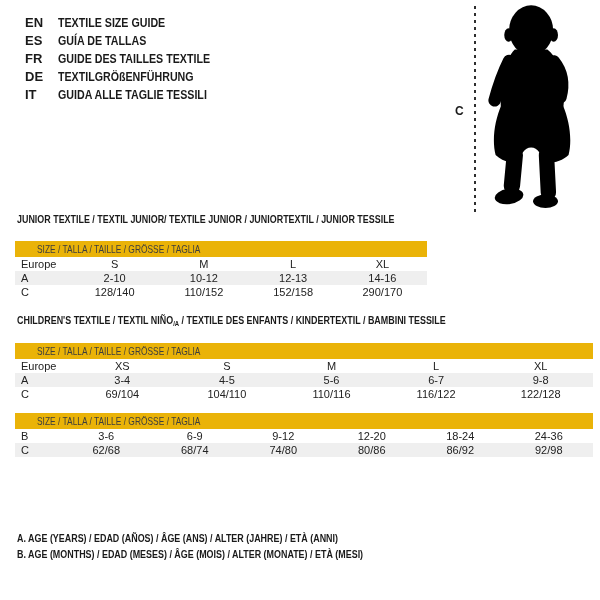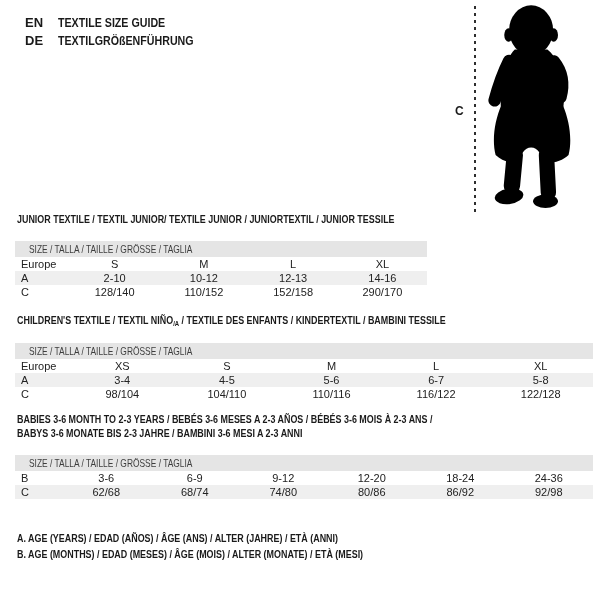--- a/index.html
+++ b/index.html
@@ -23,22 +23,22 @@
     background:repeating-linear-gradient(to bottom,#2e2e2e 0 3px, transparent 3px 7px);
   }
   .height-label { position:absolute; left:455px; top:104px; font-size:12px; font-weight:700; }
   .baby-svg { position:absolute; left:486px; top:3px; width:96px; height:212px; }
 
   
   .section { position:absolute; left:15px; }
   .section-title { font-size:10.5px; font-weight:700; line-height:13px; padding-left:2px; margin-bottom:15px; }
   .section-title.two-line { line-height:13.5px; margin-bottom:15px; }
   .size-bar {
-    background:#e5e5e5; color:#3d3d3d; font-size:10.5px; font-weight:400;
-    height:16px; line-height:16px; padding-left:14px; box-sizing:border-box;
+    background:#eab308; color:#3d3d3d; font-size:10.5px; font-weight:400;
+    height:16px; line-height:16px; padding-left:22px; box-sizing:border-box;
   }
   table { border-collapse:collapse; table-layout:fixed; width:100%; font-size:11px; }
   td { height:14px; padding:0; text-align:center; font-weight:400; color:#222222; line-height:14px; }
   td.rowlabel { text-align:left; padding-left:6px; }
   tr.alt { background:#efefef; }
 
   
   .footnotes { position:absolute; left:17px; top:531px; }
   .footnote { font-size:10.5px; font-weight:700; line-height:15.5px; }
   .title-sub { font-size:7px; position:relative; bottom:-2px; }
@@ -47,22 +47,34 @@
 <body>
 
 <div class="canvas">
 
   <div class="lang-block">
     <div class="lang-row">
       <span class="lang-code">EN</span>
       <span class="squeeze sx82">TEXTILE SIZE GUIDE</span>
     </div>
     <div class="lang-row">
+      <span class="lang-code">ES</span>
+      <span class="squeeze sx82">GUÍA DE TALLAS</span>
+    </div>
+    <div class="lang-row">
+      <span class="lang-code">FR</span>
+      <span class="squeeze sx82">GUIDE DES TAILLES TEXTILE</span>
+    </div>
+    <div class="lang-row">
       <span class="lang-code">DE</span>
       <span class="squeeze sx82">TEXTILGRÖßENFÜHRUNG</span>
+    </div>
+    <div class="lang-row">
+      <span class="lang-code">IT</span>
+      <span class="squeeze sx82">GUIDA ALLE TAGLIE TESSILI</span>
     </div>
   </div>
 
   <div class="height-line"></div>
   <div class="height-label">C</div>
   <svg class="baby-svg" viewBox="0 0 100 220" xmlns="http://www.w3.org/2000/svg">
     <g fill="#000000" stroke="none">
       <ellipse cx="47" cy="28" rx="23" ry="26"></ellipse>
       <ellipse cx="23.5" cy="33" rx="4.5" ry="7"></ellipse>
       <ellipse cx="70.5" cy="33" rx="4.5" ry="7"></ellipse>
@@ -142,39 +154,35 @@
         <td>M</td>
         <td>L</td>
         <td>XL</td>
       </tr>
       <tr class="alt">
         <td class="rowlabel">A</td>
         <td>3-4</td>
         <td>4-5</td>
         <td>5-6</td>
         <td>6-7</td>
-        <td>5-8</td>
+        <td>9-8</td>
       </tr>
       <tr>
         <td class="rowlabel">C</td>
-        <td>98/104</td>
+        <td>69/104</td>
         <td>104/110</td>
         <td>110/116</td>
         <td>116/122</td>
         <td>122/128</td>
       </tr>
     </tbody>
       </table>
   </div>
 
   <div class="section" style="top:413px; width:578px;">
-    <div class="section-title two-line">
-      <span class="squeeze sx85">BABIES 3-6 MONTH TO 2-3 YEARS / BEBÉS 3-6 MESES A 2-3 AÑOS / BÉBÉS 3-6 MOIS À 2-3 ANS /</span><br>
-      <span class="squeeze sx85">BABYS 3-6 MONATE BIS 2-3 JAHRE / BAMBINI 3-6 MESI A 2-3 ANNI</span>
-    </div>
     <div class="size-bar">
       <span class="squeeze sx80">SIZE / TALLA / TAILLE / GRÖSSE / TAGLIA</span>
     </div>
     <table>
       <colgroup>
           <col style="width:47px">
           <col>
           <col>
           <col>
           <col>

